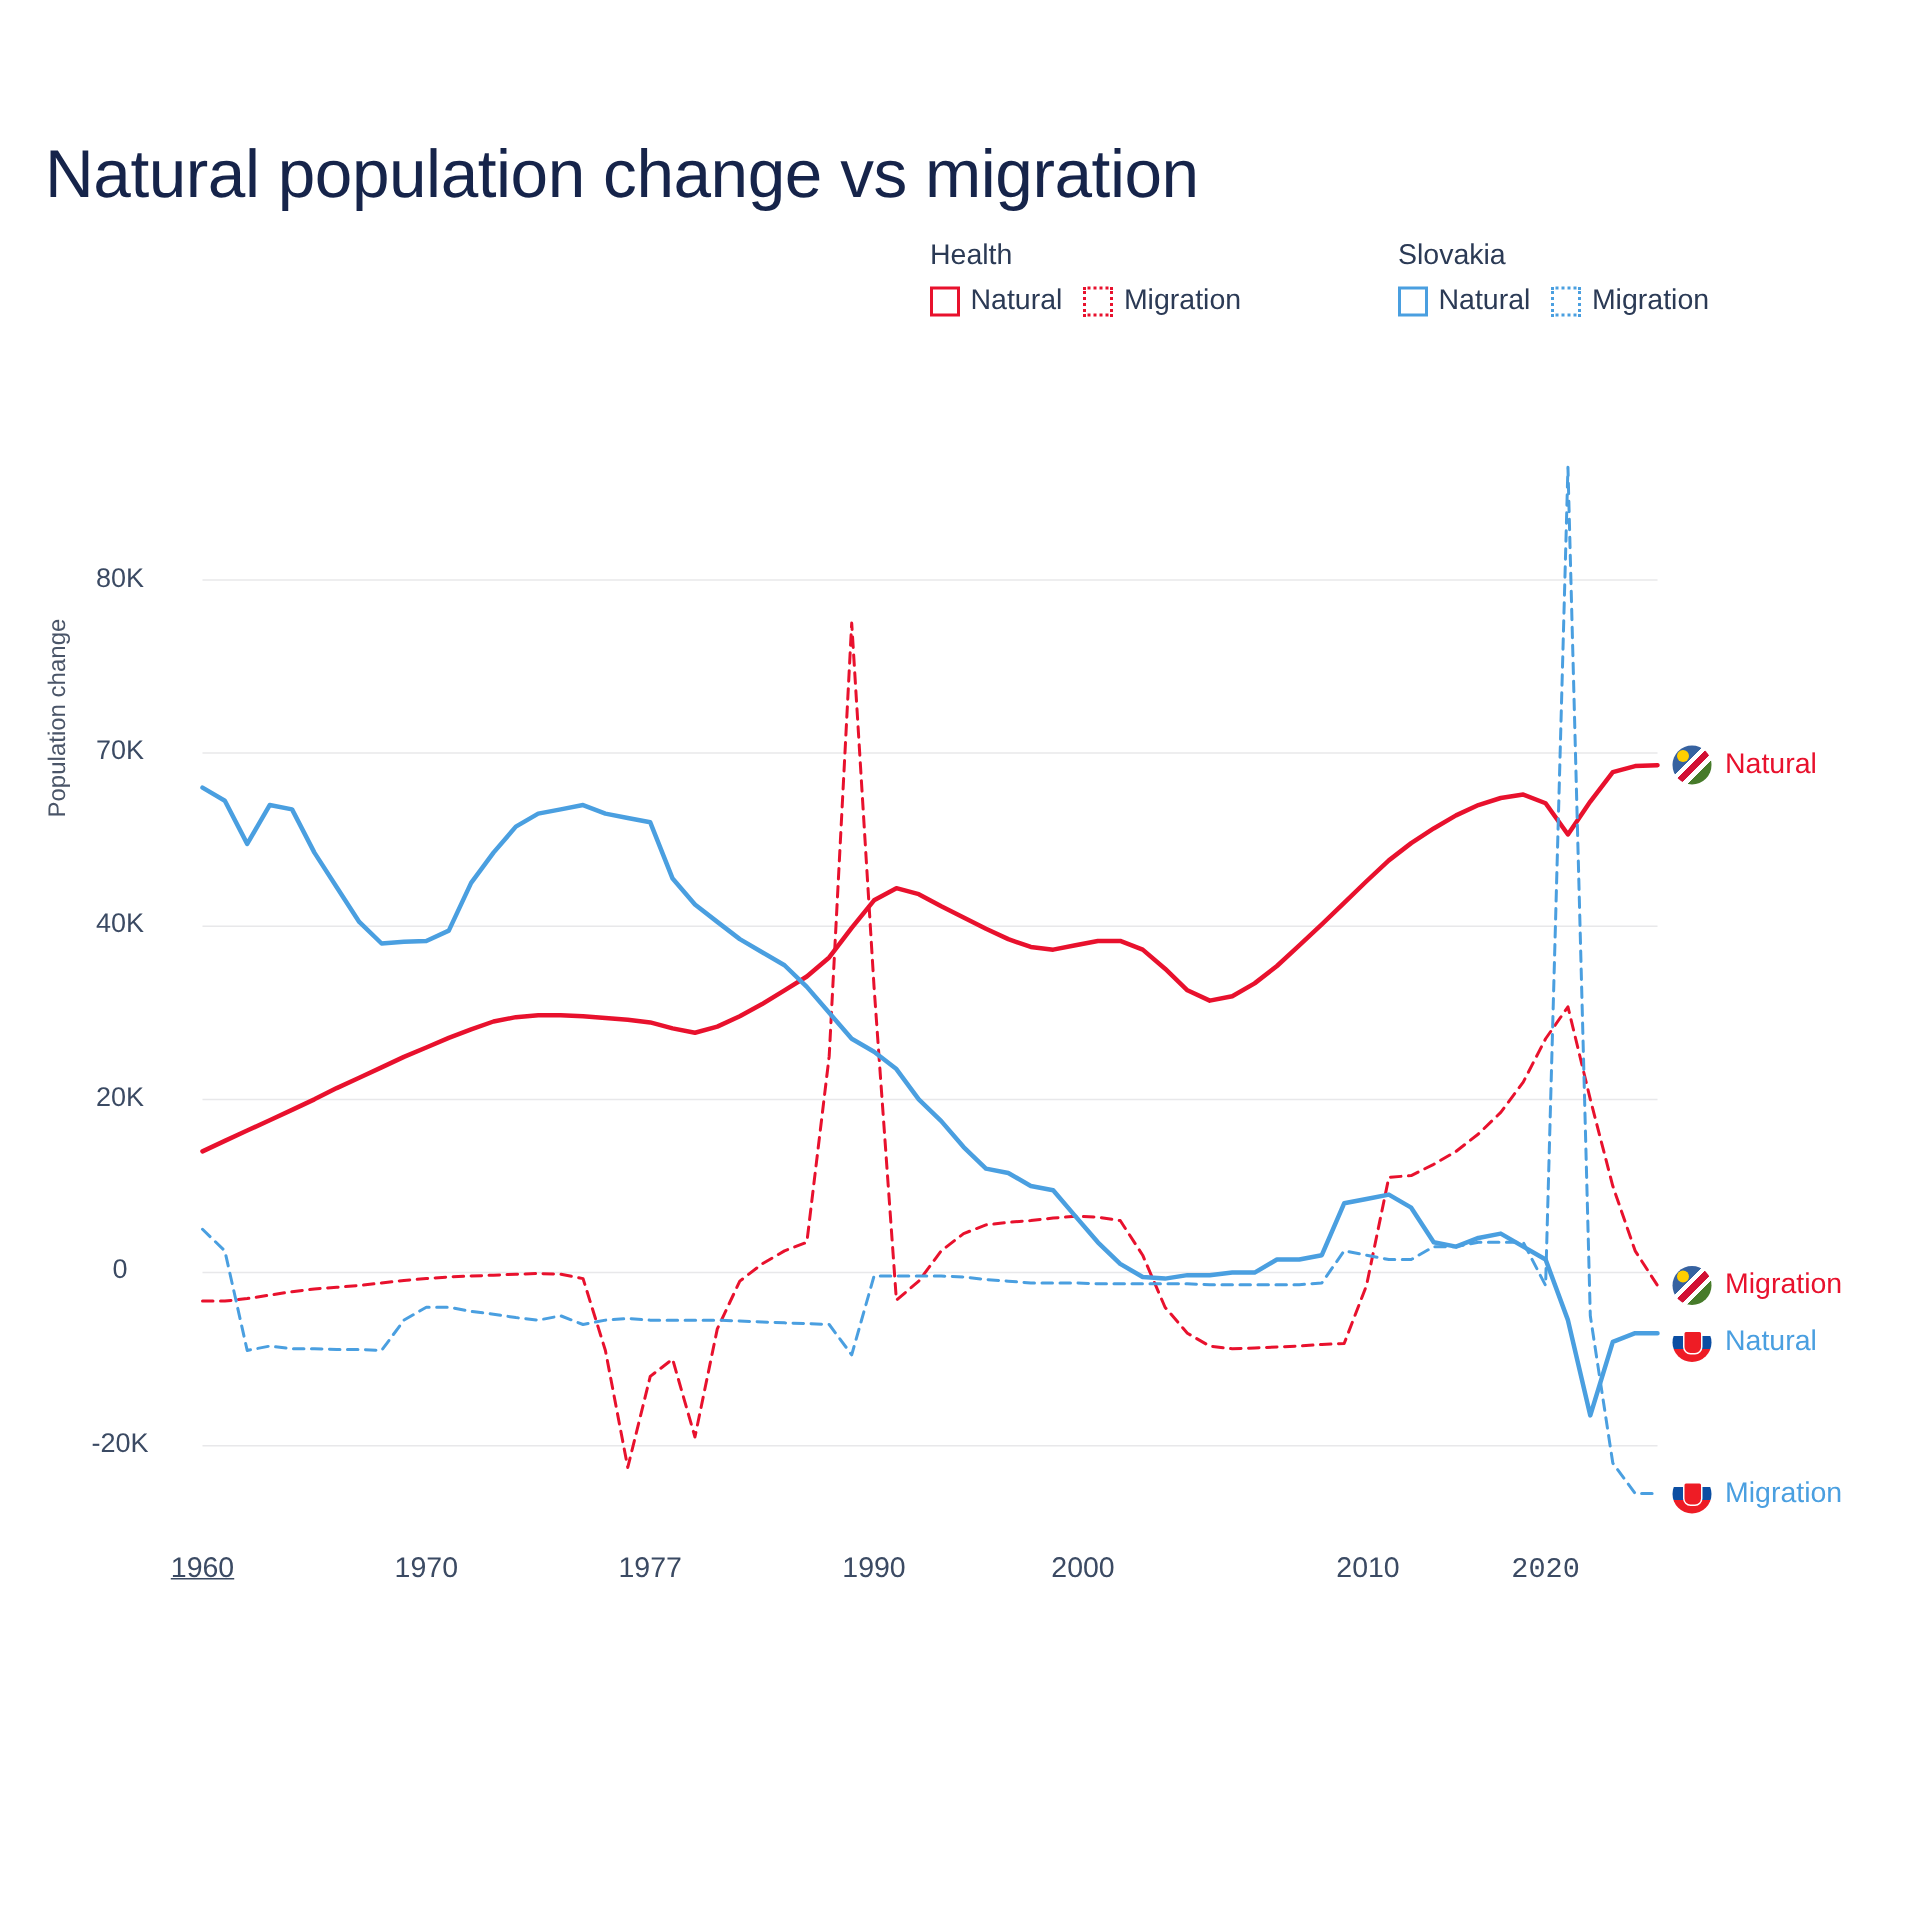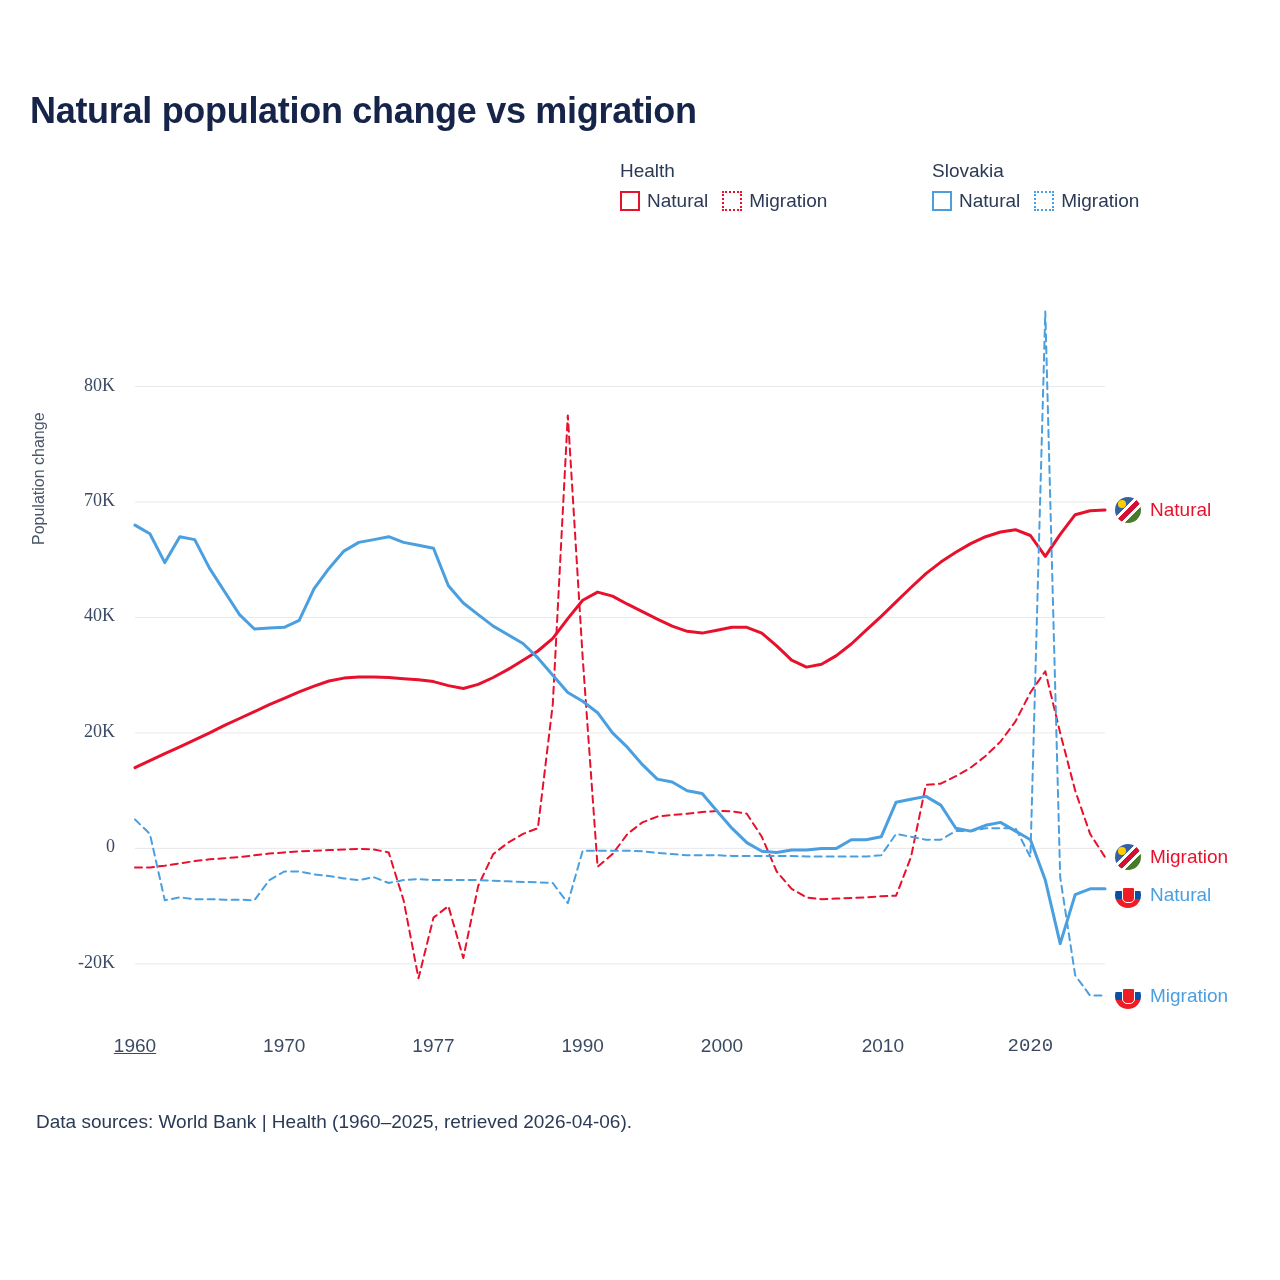--- a/index.html
+++ b/index.html
@@ -12,22 +12,22 @@
     height: 1280px;
     font-family: "Liberation Sans", sans-serif;
     color: #1b2a4a;
     position: relative;
     overflow: hidden;
   }
   #chart-title {
     position: absolute;
     left: 30px;
     top: 90px;
-    font-size: 36px;
-    font-weight: bold;
+    font-size: 45px;
+    font-weight: normal;
     color: #16244a;
     letter-spacing: -0.3px;
   }
   
   #legend {
     position: absolute;
     left: 620px;
     top: 160px;
     width: 650px;
     font-size: 19px;
@@ -76,25 +76,24 @@
     left: 30px;
     top: 545px;
     transform: rotate(-90deg);
     transform-origin: left top;
     font-size: 16px;
     color: #4a5568;
     white-space: nowrap;
   }
   .ytick {
     position: absolute;
-    text-align: right;
+    text-align: center;
     width: 70px;
     font-size: 18px;
     color: #3b4a63;
-    font-family: Liberation Serif, serif;
   }
   .xtick {
     position: absolute;
     text-align: center;
     width: 90px;
     font-size: 19px;
     color: #3b4a63;
   }
   
   .end-label {
@@ -209,21 +208,21 @@
     <div class="ytick" style="left: 45px; top: 605.48px;">40K</div>
     <div class="ytick" style="left: 45px; top: 490.033px;">70K</div>
     <div class="ytick" style="left: 45px; top: 374.585px;">80K</div>
   </div>
 <div id="xticks">
     <div class="xtick" style="left: 90px; top: 1035px; text-decoration: underline;">1960</div>
     <div class="xtick" style="left: 239.231px; top: 1035px;">1970</div>
     <div class="xtick" style="left: 388.462px; top: 1035px;">1977</div>
     <div class="xtick" style="left: 537.692px; top: 1035px;">1990</div>
     <div class="xtick" style="left: 677px; top: 1035px;">2000</div>
-    <div class="xtick" style="left: 814px; top: 1035px; text-align: right;">2010</div>
+    <div class="xtick" style="left: 867px; top: 1035px;">2010</div>
     <div class="xtick" style="left: 985.385px; top: 1035px; font-family: Liberation Mono, monospace;">2020</div>
   </div>
 
 <div class="end-label" id="el0" style="left: 1115px; top: 497.114px;">
   <span class="flag flag-na"></span>
   <span class="txt-red">Natural</span>
 </div>
 <div class="end-label" id="el1" style="left: 1115px; top: 844.033px;">
   <span class="flag flag-na"></span>
   <span class="txt-red">Migration</span>
@@ -231,14 +230,13 @@
 <div class="end-label" id="el2" style="left: 1115px; top: 882.033px;">
   <span class="flag flag-sk"></span>
   <span class="txt-blue">Natural</span>
 </div>
 <div class="end-label" id="el3" style="left: 1115px; top: 982.569px;">
   <span class="flag flag-sk"></span>
   <span class="txt-blue">Migration</span>
 </div>
 
 <div id="footer">
-  <div>Data sources: World Bank | Health (1960–2025, retrieved 2026-04-06).</div>
 </div>
 
 </body></html>

